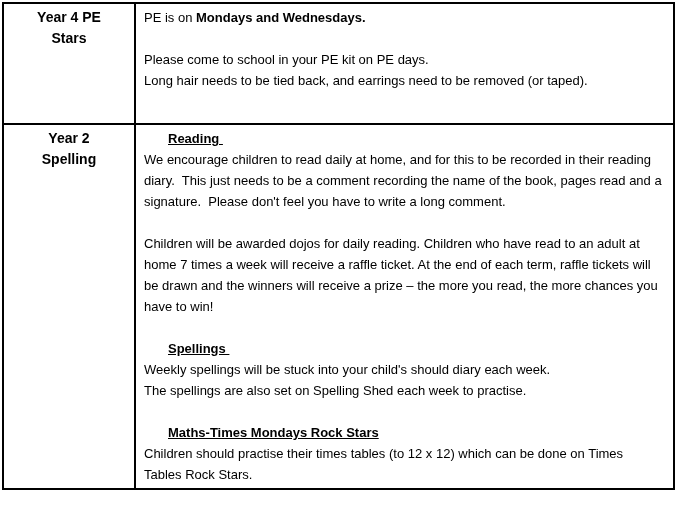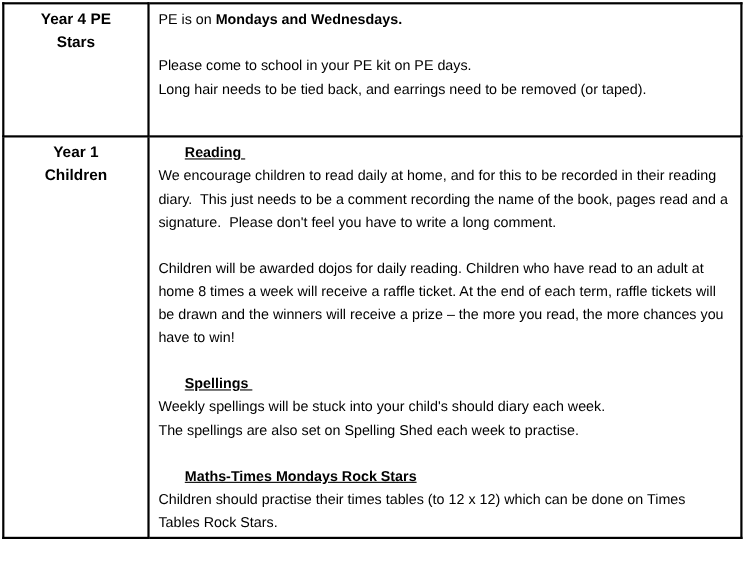--- a/index.html
+++ b/index.html
@@ -67,28 +67,28 @@
           </td>
         <td class="content-cell">
             <div class="para text"><span class="">PE is on </span><span class="seg-bold ">Mondays and Wednesdays.</span></div>
             <div class="para blank">&nbsp;</div>
             <div class="para text"><span class="">Please come to school in your PE kit on PE days.</span></div>
             <div class="para text"><span class="">Long hair needs to be tied back, and earrings need to be removed (or taped).</span></div>
           </td>
       </tr>
       <tr class="row-homework">
         <td class="label-cell">
-            <div class="label-line">Year 1</div>
-            <div class="label-line">Children</div>
+            <div class="label-line">Year 2</div>
+            <div class="label-line">Spelling</div>
           </td>
         <td class="content-cell">
             <div class="para heading"><span class="seg-bold seg-underline">Reading&nbsp;</span></div>
             <div class="para text"><span class="">We encourage children to read daily at home, and for this to be recorded in their reading diary.  This just needs to be a comment recording the name of the book, pages read and a signature.  Please don't feel you have to write a long comment.</span></div>
             <div class="para blank">&nbsp;</div>
-            <div class="para text"><span class="">Children will be awarded dojos for daily reading. Children who have read to an adult at home 8 times a week will receive a raffle ticket. At the end of each term, raffle tickets will be drawn and the winners will receive a prize – the more you read, the more chances you have to win!</span></div>
+            <div class="para text"><span class="">Children will be awarded dojos for daily reading. Children who have read to an adult at home 7 times a week will receive a raffle ticket. At the end of each term, raffle tickets will be drawn and the winners will receive a prize – the more you read, the more chances you have to win!</span></div>
             <div class="para blank">&nbsp;</div>
             <div class="para heading"><span class="seg-bold seg-underline">Spellings&nbsp;</span></div>
             <div class="para text"><span class="">Weekly spellings will be stuck into your child's should diary each week.</span></div>
             <div class="para text"><span class="">The spellings are also set on Spelling Shed each week to practise.</span></div>
             <div class="para blank">&nbsp;</div>
             <div class="para heading"><span class="seg-bold seg-underline">Maths-Times Mondays Rock Stars</span></div>
             <div class="para text"><span class="">Children should practise their times tables (to 12 x 12) which can be done on Times Tables Rock Stars.</span></div>
           </td>
       </tr>
     </tbody>

